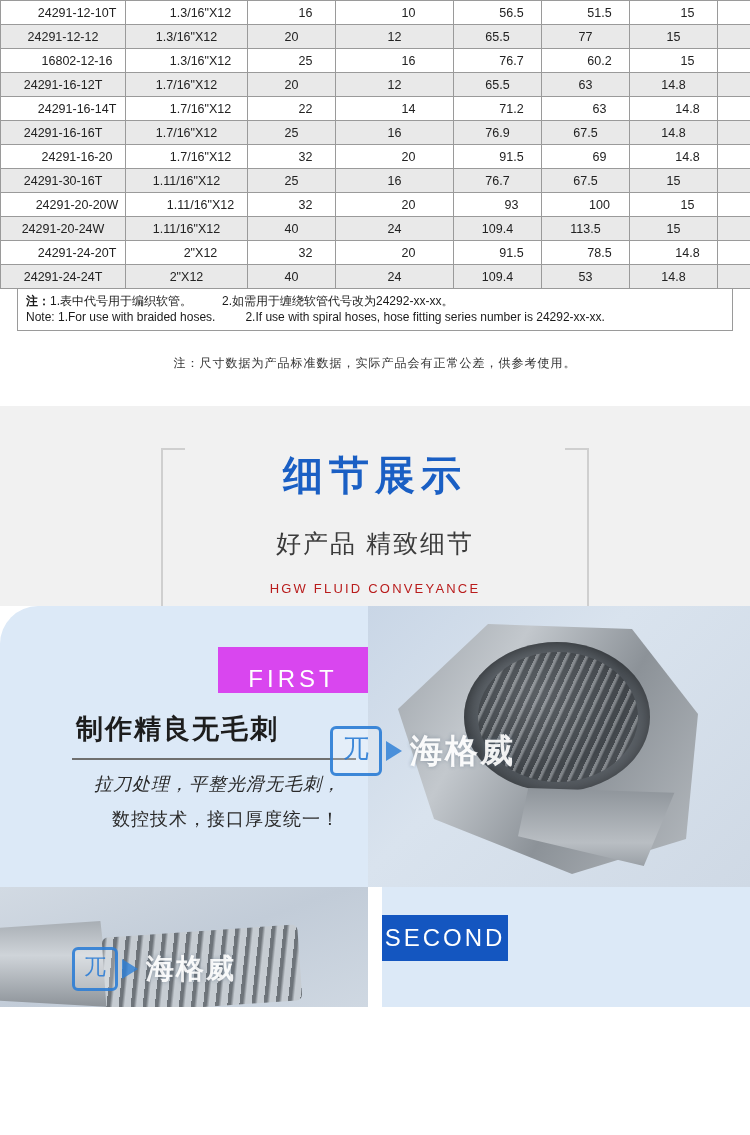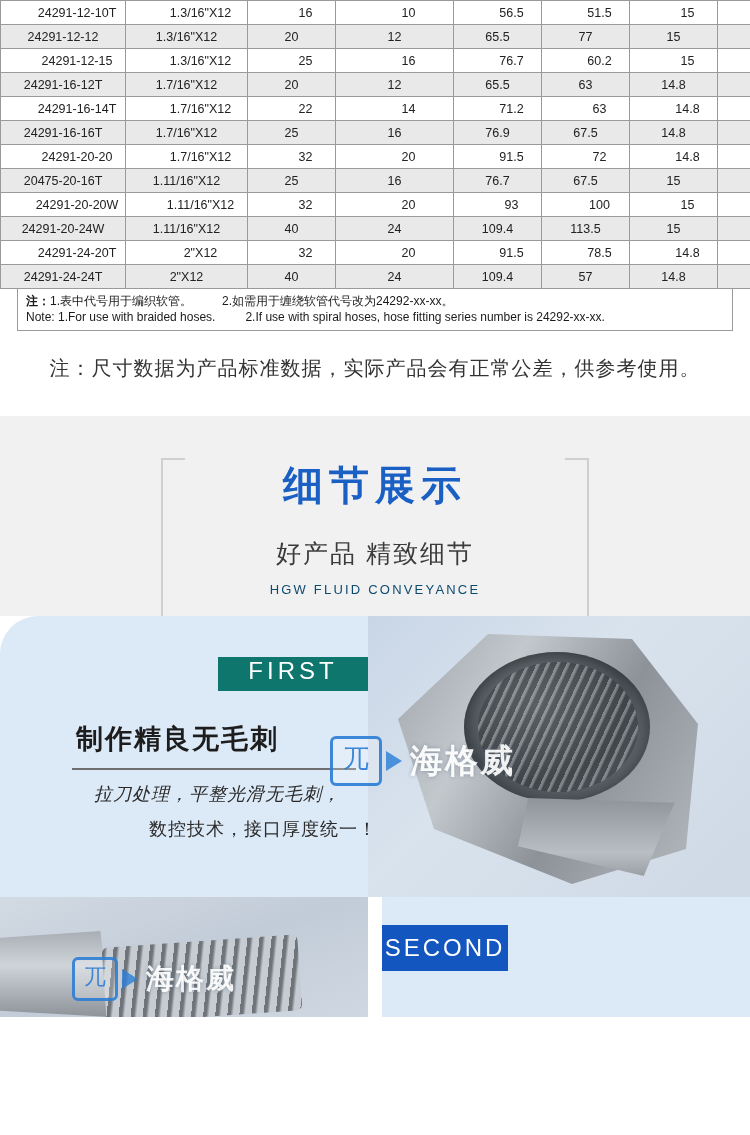--- a/index.html
+++ b/index.html
@@ -63,21 +63,21 @@
     font-size: 12px;
     color: #1a1a1a;
     line-height: 16px;
     white-space: nowrap;
   }
   .note-line b { font-weight: bold; }
   .note-gap { display: inline-block; width: 30px; }
 
   .tolerance-note {
     text-align: center;
-    font-size: 20px;
+    font-size: 12px;
     color: #333;
     margin-top: 24px;
     letter-spacing: 1px;
     font-family: Liberation Sans, sans-serif;
   }
 
   .gap-white {
     height: 34px;
     background: #ffffff;
   }
@@ -121,23 +121,23 @@
   }
   .dh-sub {
     font-size: 25px;
     color: #3b3b3b;
     letter-spacing: 2px;
     margin-top: 24px;
     line-height: 34px;
   }
   .dh-en {
     font-size: 13px;
-    color: #0c4a6e;
+    color: #b91c1c;
     letter-spacing: 2.2px;
-    margin-top: 12px;
+    margin-top: 21px;
   }
 
   
   .first-block {
     position: relative;
     height: 281px;
     background: #ffffff;
     overflow: hidden;
   }
   .fb-bg-blue {
@@ -199,24 +199,24 @@
     width: 170px;
     height: 78px;
     background: linear-gradient(180deg,#8e949a 0%, #b9bec3 70%, #9aa0a6 100%);
     clip-path: polygon(6% 0%, 92% 6%, 74% 100%, 0% 62%);
   }
   .fb-tag {
     position: absolute;
     left: 218px;
     top: 41px;
     width: 150px;
-    height: 34px;
-    background: #0f766e;
+    height: 46px;
+    background: #d946ef;
     display: flex;
-    align-items: flex-start;
+    align-items: flex-end;
     justify-content: center;
   }
   .fb-tag span {
     color: #ffffff;
     font-size: 24px;
     letter-spacing: 4px;
     font-family: "Liberation Sans", sans-serif;
   }
   .fb-heading {
     position: absolute;
@@ -238,21 +238,21 @@
     background: #6f6f6f;
   }
   .fb-desc1, .fb-desc2 {
     position: absolute;
     font-size: 18px;
     color: #2a2a2a;
     letter-spacing: 1px;
     white-space: nowrap;
   }
   .fb-desc1 { left: 94px; top: 166px; font-style: italic; }
-  .fb-desc2 { left: 112px; top: 201px; margin-left: 37px; }
+  .fb-desc2 { left: 112px; top: 201px; }
 
   
   .watermark {
     position: absolute;
     left: 330px;
     top: 120px;
     display: flex;
     align-items: center;
     opacity: 0.92;
     pointer-events: none;
@@ -395,21 +395,21 @@
         <td>24291-12-12</td>
         <td>1.3/16"X12</td>
         <td>20</td>
         <td>12</td>
         <td>65.5</td>
         <td>77</td>
         <td>15</td>
         <td>36</td>
       </tr>
       <tr class="odd">
-        <td>24291-12-15</td>
+        <td>16802-12-16</td>
         <td>1.3/16"X12</td>
         <td>25</td>
         <td>16</td>
         <td>76.7</td>
         <td>60.2</td>
         <td>15</td>
         <td>36</td>
       </tr>
       <tr class="even">
         <td>24291-16-12T</td>
@@ -435,31 +435,31 @@
         <td>24291-16-16T</td>
         <td>1.7/16"X12</td>
         <td>25</td>
         <td>16</td>
         <td>76.9</td>
         <td>67.5</td>
         <td>14.8</td>
         <td>41</td>
       </tr>
       <tr class="odd">
-        <td>24291-20-20</td>
+        <td>24291-16-20</td>
         <td>1.7/16"X12</td>
         <td>32</td>
         <td>20</td>
         <td>91.5</td>
-        <td>72</td>
+        <td>69</td>
         <td>14.8</td>
         <td>41</td>
       </tr>
       <tr class="even">
-        <td>20475-20-16T</td>
+        <td>24291-30-16T</td>
         <td>1.11/16"X12</td>
         <td>25</td>
         <td>16</td>
         <td>76.7</td>
         <td>67.5</td>
         <td>15</td>
         <td>50</td>
       </tr>
       <tr class="odd">
         <td>24291-20-20W</td>
@@ -490,21 +490,21 @@
         <td>78.5</td>
         <td>14.8</td>
         <td>60</td>
       </tr>
       <tr class="even">
         <td>24291-24-24T</td>
         <td>2"X12</td>
         <td>40</td>
         <td>24</td>
         <td>109.4</td>
-        <td>57</td>
+        <td>53</td>
         <td>14.8</td>
         <td>60</td>
       </tr>
     </tbody>
   </table>
 
   <div class="note-box">
     <div class="note-line">
       <b>注：</b><span>1.表中代号用于编织软管。</span><span class="note-gap"></span><span>2.如需用于缠绕软管代号改为24292-xx-xx。</span>
     </div>

